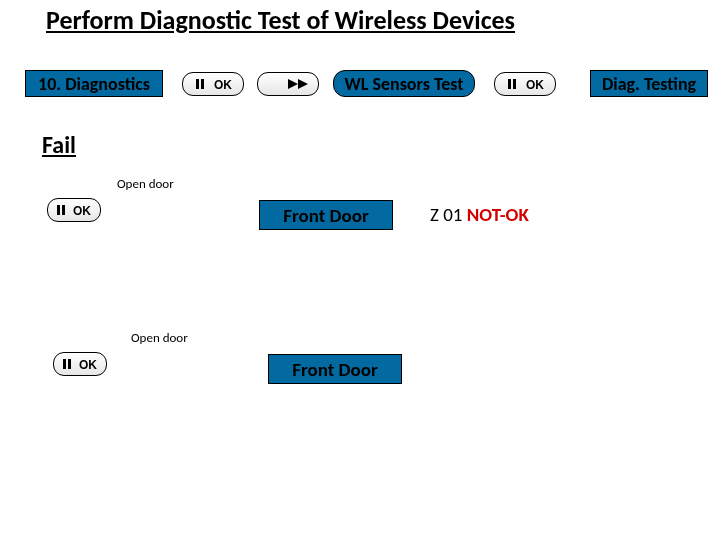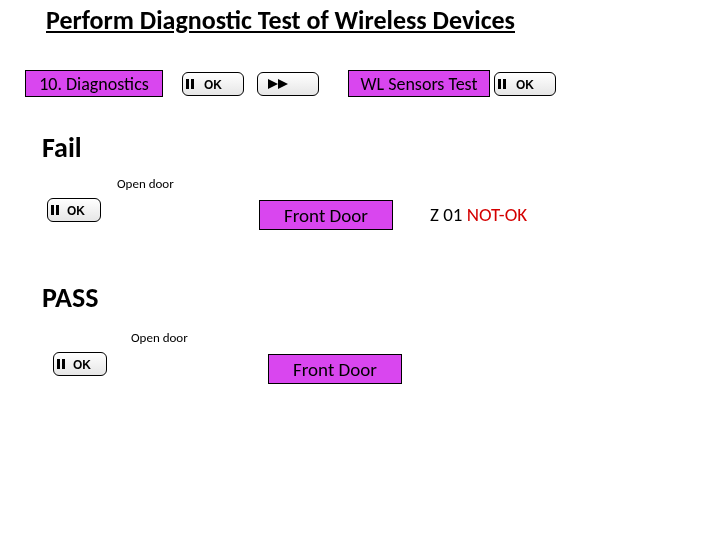--- a/index.html
+++ b/index.html
@@ -1,25 +1,25 @@
 <!DOCTYPE html>
 <html><head>
 <meta charset="utf-8">
 <style>
   html,body{margin:0;padding:0;font-family:Calibri,Arial,sans-serif;color:#000;}
   .page{width:720px;height:540px;position:relative;background:#fff;}
   .title{position:absolute;left:46px;top:4px;font-size:26px;font-weight:700;text-decoration:underline;}
-  .box{position:absolute;border:1.5px solid #000;background:#d946ef;font-size:18px;display:flex;align-items:center;justify-content:center;padding:0 6px;}
-  .btn{position:absolute;border:1.5px solid #000;border-radius:6px;background:linear-gradient(#fff,#e6e6e6);display:flex;align-items:center;justify-content:flex-start;}
+  .box{position:absolute;border:1.5px solid #000;background:#0369a1;font-size:18px;display:flex;align-items:center;justify-content:center;padding:0 6px;font-weight:bold;}
+  .btn{position:absolute;border:1.5px solid #000;border-radius:11px;background:linear-gradient(#fff,#e6e6e6);display:flex;align-items:center;justify-content:flex-end;}
   .btn.small{width:52px;height:22px;}
   .btn.med{width:60px;height:22px;}
   .btn svg{display:block;}
-  .section{position:absolute;font-size:28px;font-weight:700;}
+  .section{position:absolute;font-size:24px;font-weight:700;text-decoration:underline;}
   .plain{position:absolute;font-size:13px;}
-  .red{color:#d40000;font-weight:400;margin-top:32px;}
+  .red{color:#d40000;font-weight:700;margin-top:32px;}
 </style>
 </head>
 <body>
 <div class="page">
 
 <div class="title">Perform Diagnostic Test of Wireless Devices</div>
 
 <div class="box" style="left:25px;top:70px;width:124px;height:25px;">10. Diagnostics</div>
 
 <span class="btn med" style="left:182px;top:72px;">
@@ -30,50 +30,50 @@
   </svg>
 </span>
 
 <span class="btn med" style="left:257px;top:72px;">
   <svg width="40" height="14" viewBox="0 0 40 14">
     <polygon points="10,2 20,7 10,12" fill="#000"></polygon>
         <polygon points="20,2 30,7 20,12" fill="#000"></polygon>
   </svg>
 </span>
 
-<div class="box" style="left:348px;top:70px;width:128px;height:25px;">WL Sensors Test</div>
+<div class="box" style="left:333px;top:70px;width:128px;height:25px;border-radius:12px;">WL Sensors Test</div>
 
 <span class="btn med" style="left:494px;top:72px;">
   <svg width="50" height="14" viewBox="0 0 50 14">
     <rect x="3" y="2" width="3" height="10" fill="#000"></rect>
         <rect x="8" y="2" width="3" height="10" fill="#000"></rect>
     <text x="30" y="12" font-family="Arial" font-size="12" font-weight="700" text-anchor="middle" fill="#000">OK</text>
   </svg>
 </span>
 
+<div class="box" style="left:590px;top:70px;width:104px;height:25px;">Diag. Testing</div>
 
 <div class="section" style="left:42px;top:130px;">Fail</div>
 
 <span class="btn small" style="left:47px;top:198px;">
   <svg width="46" height="14" viewBox="0 0 46 14">
     <rect x="3" y="2" width="3" height="10" fill="#000"></rect>
         <rect x="8" y="2" width="3" height="10" fill="#000"></rect>
     <text x="28" y="12" font-family="Arial" font-size="12" font-weight="700" text-anchor="middle" fill="#000">OK</text>
   </svg>
 </span>
 
 <div class="plain" style="left:117px;top:176px;">Open door</div>
 
 <div class="box" style="left:259px;top:200px;width:120px;height:28px;font-size:19px;">Front Door</div>
 
 <div class="plain" style="left:430px;top:203px;font-size:19px;">
   <span>Z 01 </span><span class="red">NOT-OK</span>
 </div>
 
-<div class="section" style="left:42px;top:280px;">PASS</div>
 
 <span class="btn small" style="left:53px;top:352px;">
   <svg width="46" height="14" viewBox="0 0 46 14">
     <rect x="3" y="2" width="3" height="10" fill="#000"></rect>
         <rect x="8" y="2" width="3" height="10" fill="#000"></rect>
     <text x="28" y="12" font-family="Arial" font-size="12" font-weight="700" text-anchor="middle" fill="#000">OK</text>
   </svg>
 </span>
 
 <div class="plain" style="left:131px;top:330px;">Open door</div>

